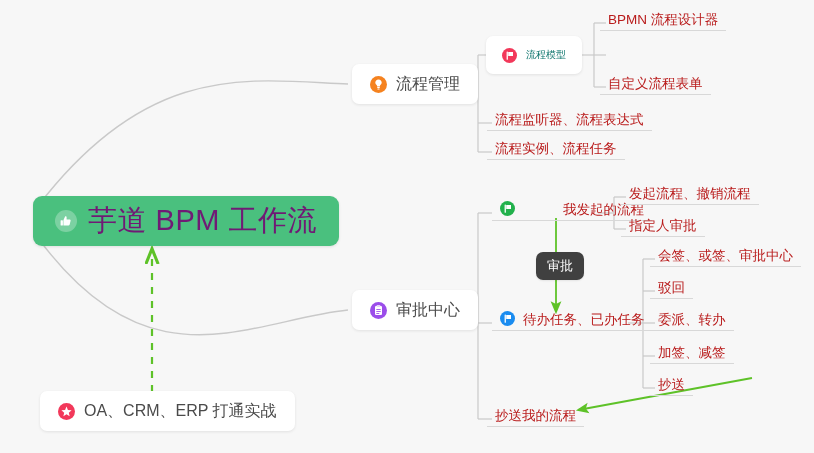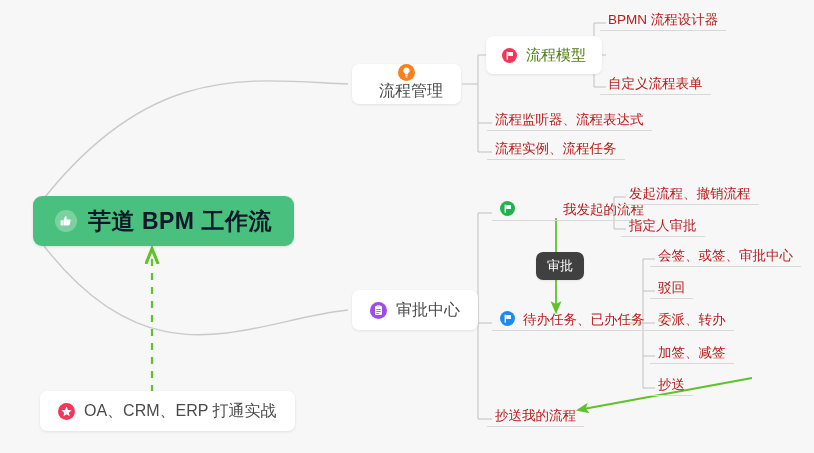--- a/index.html
+++ b/index.html
@@ -39,37 +39,37 @@
   
   .root-node {
     background: #4ac07e;
     border-radius: 9px;
     padding: 0 22px;
     height: 50px;
     box-shadow: 0 1px 3px rgba(0,0,0,0.10);
     color: #ffffff;
   }
   .root-label {
-    font-size: 23px;
-    color: #0f172a;
+    font-size: 29px;
+    color: #701a75;
     letter-spacing: 0.5px;
     margin-left: 11px;
-    font-weight: 700;
+    font-weight: 400;
   }
   
   .card-node {
     background: #ffffff;
     border-radius: 7px;
     padding: 0 16px;
     height: 38px;
     box-shadow: 0 1px 3px rgba(0,0,0,0.09);
   }
   .card-label {
-    font-size: 15px;
-    color: #4d7c0f;
+    font-size: 10px;
+    color: #0f766e;
     margin-left: 9px;
   }
   .card-node.big {
     height: 40px;
     padding: 0 18px;
   }
   .card-node.big .card-label {
     font-size: 16px;
     color: #4a4a4a;
   }
@@ -172,21 +172,21 @@
       <svg width="22" height="22" viewBox="0 0 22 22">
         <circle cx="11" cy="11" r="11" fill="#ffffff" opacity="0.28"></circle>
         <circle cx="11" cy="11" r="9.2" fill="#ffffff" opacity="0.0"></circle>
         <path d="M8.4 10.2 L10.1 6.6 C10.4 5.9 11.6 6.0 11.6 6.9 L11.6 9.5 L14.6 9.5 C15.3 9.5 15.8 10.2 15.6 10.8 L14.6 14.8 C14.5 15.3 14.0 15.6 13.5 15.6 L8.4 15.6 Z" fill="#ffffff"></path>
         <rect x="5.6" y="10.2" width="2.3" height="5.4" rx="0.6" fill="#ffffff"></rect>
       </svg>
     </span>
     <span class="root-label">芋道 BPM 工作流</span>
   </div>
 
-  <div class="node card-node big" style="left:352px; top:64px;flex-direction:column;">
+  <div class="node card-node big" style="left:352px; top:64px;">
     <span class="icon">
       <svg width="17" height="17" viewBox="0 0 17 17">
         <circle cx="8.5" cy="8.5" r="8.5" fill="#f5821f"></circle>
         <path d="M8.5 3.4 C6.6 3.4 5.3 4.8 5.3 6.5 C5.3 7.7 6.0 8.4 6.6 9.1 C6.9 9.5 7.1 9.9 7.1 10.4 L9.9 10.4 C9.9 9.9 10.1 9.5 10.4 9.1 C11.0 8.4 11.7 7.7 11.7 6.5 C11.7 4.8 10.4 3.4 8.5 3.4 Z" fill="#ffffff"></path>
         <rect x="7.1" y="11.1" width="2.8" height="1.0" rx="0.5" fill="#ffffff"></rect>
         <rect x="7.4" y="12.5" width="2.2" height="1.0" rx="0.5" fill="#ffffff"></rect>
       </svg>
     </span>
     <span class="card-label">流程管理</span>
   </div>

